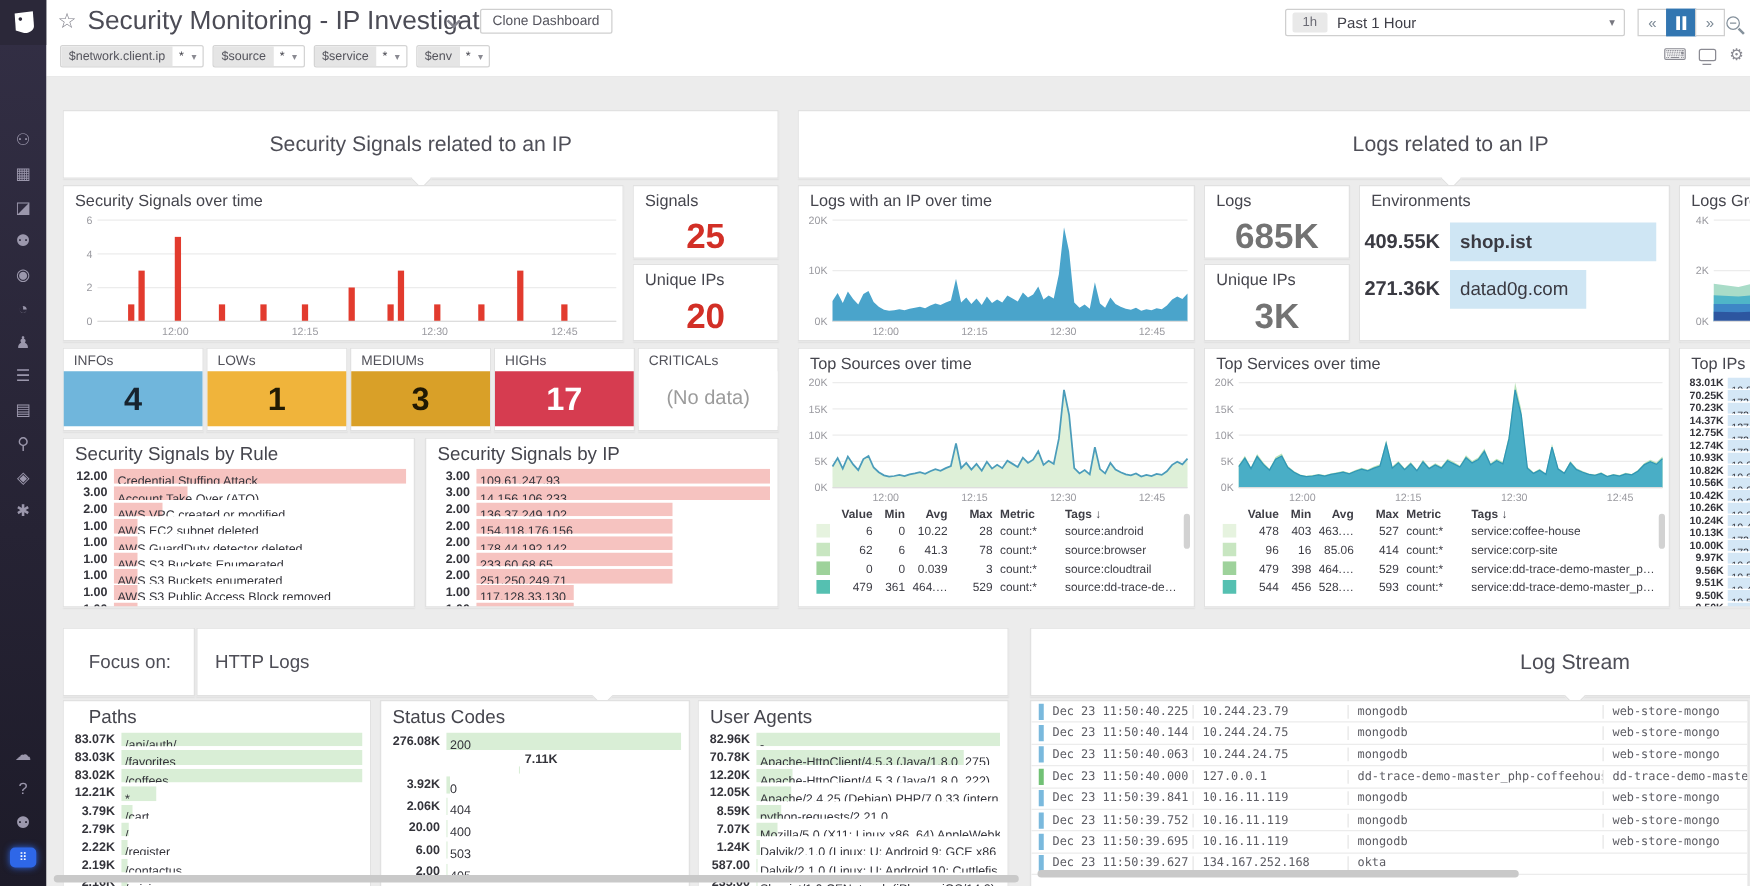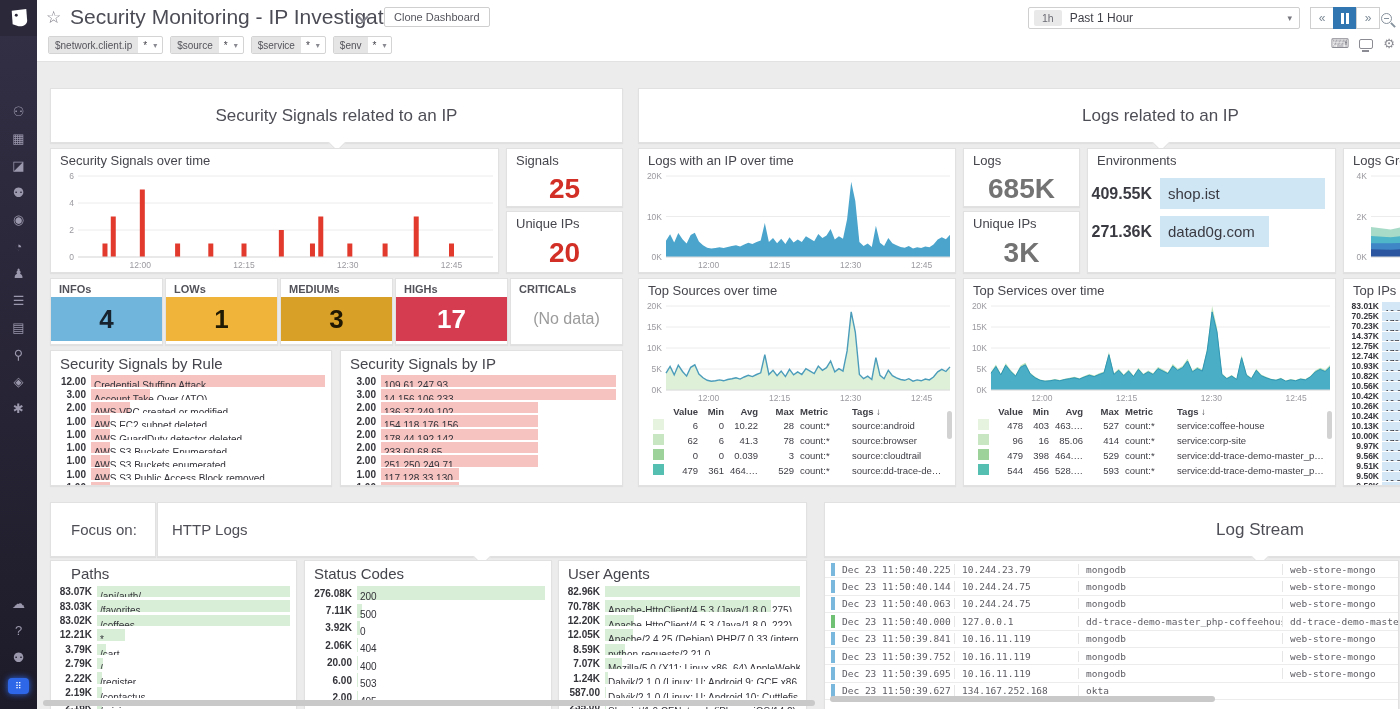--- a/index.html
+++ b/index.html
@@ -51,21 +51,21 @@
   .wtitle{font-size:13px;color:#45454d;padding:4px 9px 3px;white-space:nowrap;}
   .note{display:flex;align-items:center;justify-content:center;font-size:17px;color:#4e4e57;overflow:visible;}
   .note.left{justify-content:flex-start;font-size:15px;}
   .tail{position:absolute;left:50%;bottom:-7px;width:12px;height:12px;background:#fff;border-right:1px solid #e1e1e1;border-bottom:1px solid #e1e1e1;transform:translateX(-50%) rotate(45deg);}
   .counter-val{display:flex;align-items:center;justify-content:center;font-weight:bold;}
   .counter-val.red{color:#d22f26;}
   .counter-val.dark{color:#737373;}
   
   .sevrow{position:absolute;display:flex;gap:2px;}
   .sev{flex:1;background:#fff;border:1px solid #e1e1e1;box-shadow:0 1px 1px rgba(0,0,0,.05);}
-  .sev-label{font-size:11px;color:#52525a;padding:4px 8px 2px;font-weight:bold;}
+  .sev-label{font-size:11px;color:#52525a;padding:4px 8px 2px;}
   .sev-val{height:44px;display:flex;align-items:center;justify-content:center;font-size:26px;font-weight:bold;}
   .sev.nodata .sev-val{font-size:16px;font-weight:normal;}
   
   .tl-row{display:flex;align-items:center;height:12.3px;margin:0 6px 1px 0;}
   .tl-val{width:40px;text-align:right;font-size:10px;font-weight:bold;color:#33333a;flex:none;padding-right:5px;white-space:nowrap;}
   .tl-barwrap{position:relative;flex:1;height:11.5px;overflow:hidden;}
   .tl-bar{position:absolute;left:0;top:0;height:100%;}
   .tl-label{position:relative;font-size:10px;color:#33333a;padding-left:3px;white-space:nowrap;line-height:11.5px;}
   .tiny .tl-row{height:10px;margin-bottom:0;}
   .tiny .tl-val{font-size:8.5px;width:38px;padding-right:3px;}
@@ -298,21 +298,21 @@
       <div class="counter-val dark" style="height:38px;font-size:28px;">3K</div>
     </div>
 
     <div class="widget" style="left:1050px;top:86px;width:249px;height:125px;">
       <div class="wtitle">Environments</div>
       <div>
 
       <div class="env-row">
             <span class="env-val">409.55K</span>
             <span class="env-barwrap">
-              <span class="env-bar" style="width: 100%;">shop.ist</span>
+              <span class="env-bar" style="width: 100%; font-weight: bold;">shop.ist</span>
             </span>
           </div>
           <div class="env-row">
             <span class="env-val">271.36K</span>
             <span class="env-barwrap">
               <span class="env-bar" style="width: 66.2581%;">datad0g.com</span>
             </span>
           </div>
         </div>
     </div>
@@ -873,21 +873,21 @@
       <div class="wtitle" style="font-size:15px;">Status Codes</div>
       <div>
 
       <div class="tl-row" style="height:16.4px;">
             <span class="tl-val" style="width:52px;">276.08K</span>
             <span class="tl-barwrap" style="height:14px;">
               <span class="tl-bar" style="background: rgb(217, 238, 214); width: 100%;"></span>
               <span class="tl-label" style="line-height:14px;">200</span>
             </span>
           </div>
-          <div class="tl-row" style="height:16.4px;">
+          <div class="tl-row" style="height:16.4px;flex-direction:column;">
             <span class="tl-val" style="width:52px;">7.11K</span>
             <span class="tl-barwrap" style="height:14px;">
               <span class="tl-bar" style="background: rgb(217, 238, 214); width: 2.57534%;"></span>
               <span class="tl-label" style="line-height:14px;">500</span>
             </span>
           </div>
           <div class="tl-row" style="height:16.4px;">
             <span class="tl-val" style="width:52px;">3.92K</span>
             <span class="tl-barwrap" style="height:14px;">
               <span class="tl-bar" style="background: rgb(217, 238, 214); width: 1.41988%;"></span>

